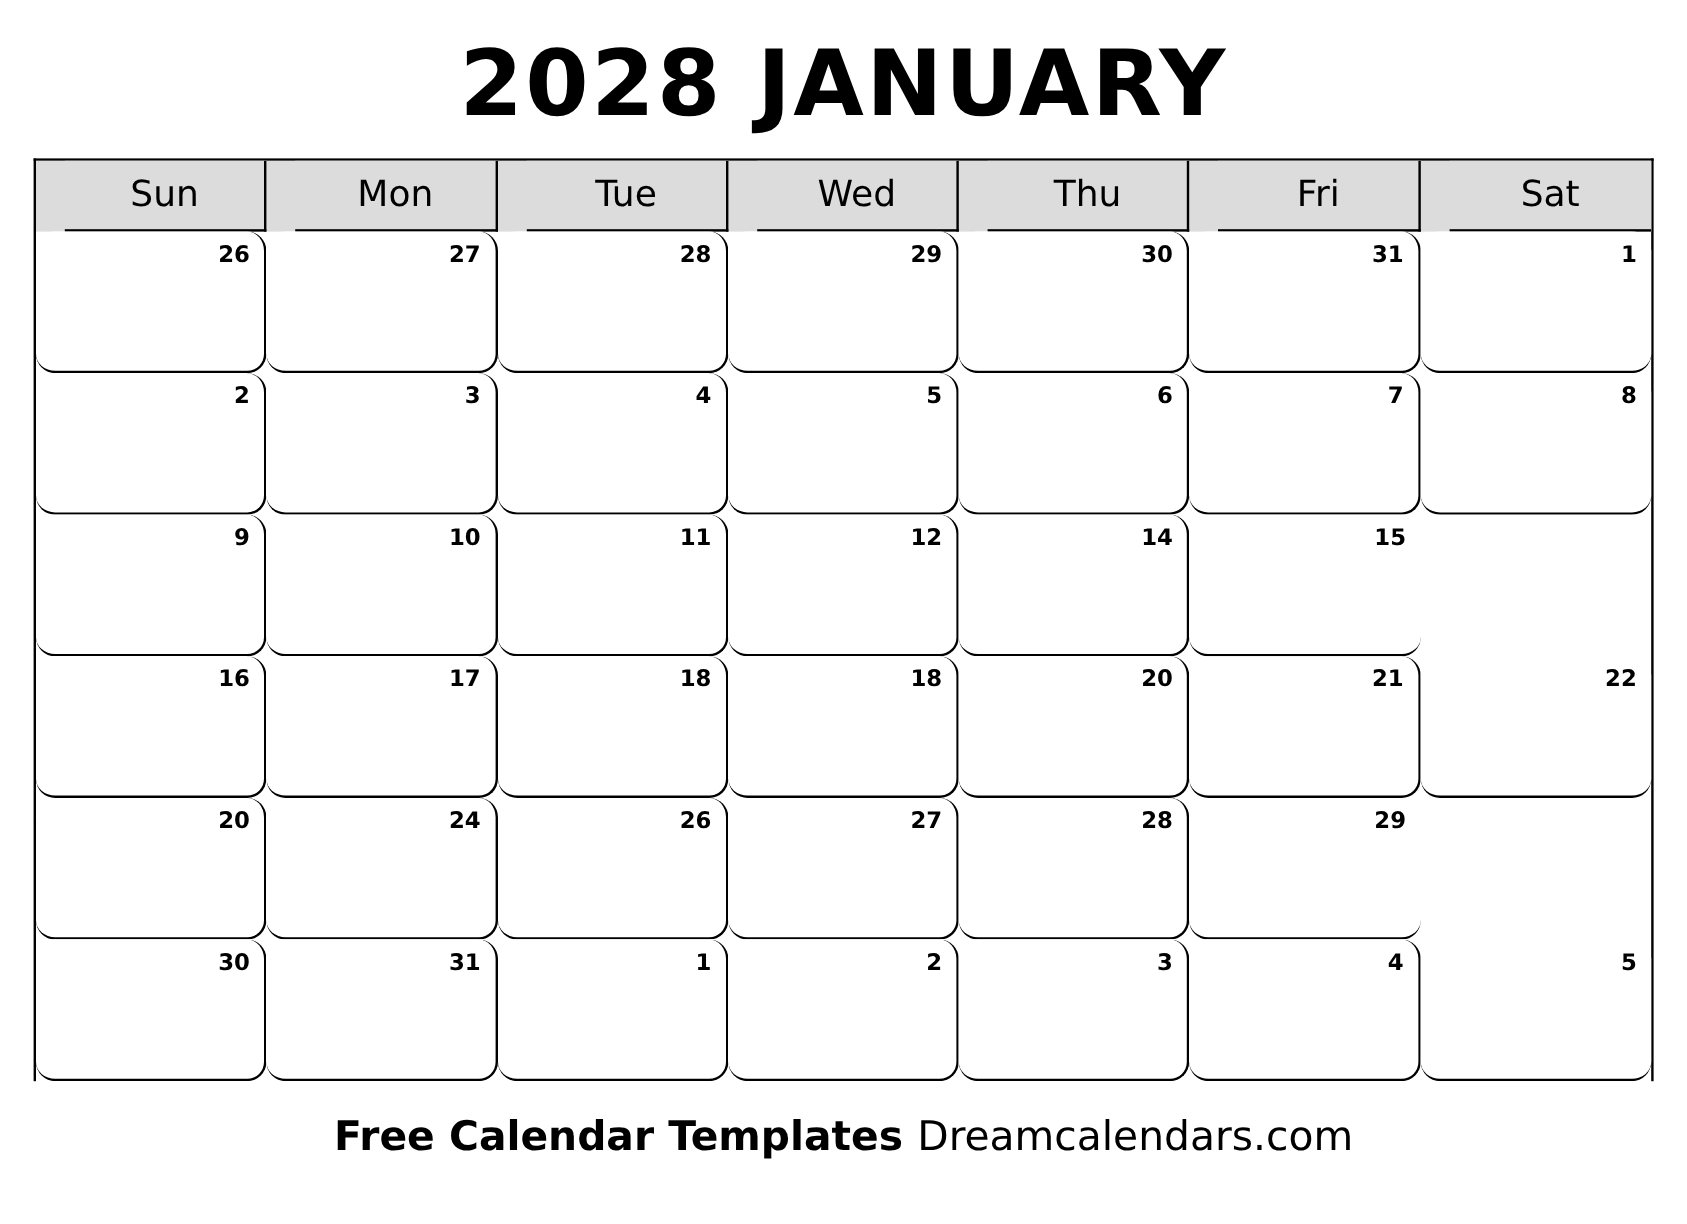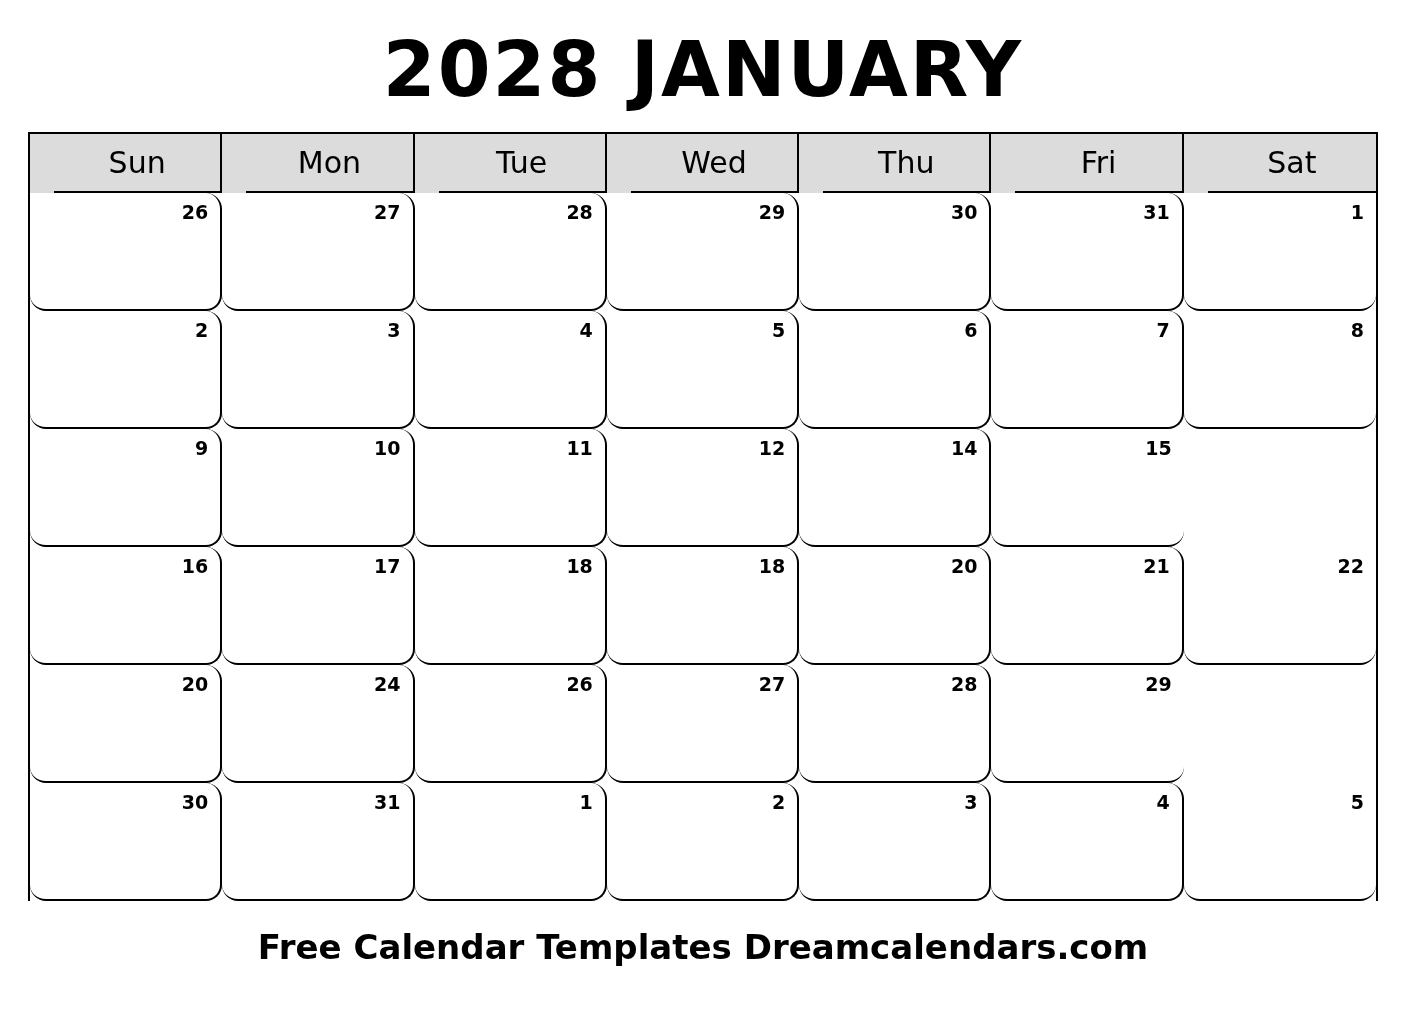--- a/index.html
+++ b/index.html
@@ -73,21 +73,21 @@
     border-radius: 16px;
   }
   .day:last-child { border-right: none; }
 
   .footer {
     text-align: center;
     font-size: 34px;
     padding-top: 26px;
     letter-spacing: 0px;
   }
-  .footer .brand { font-weight: bold; margin-top: 36px; }
+  .footer .brand { font-weight: normal; margin-top: 36px; }
   .footer .plain { font-weight: bold; }
 </style>
 </head>
 <body>
 
 <div class="page">
 
   <div class="title">2028 JANUARY</div>
 
   <div class="calendar">

